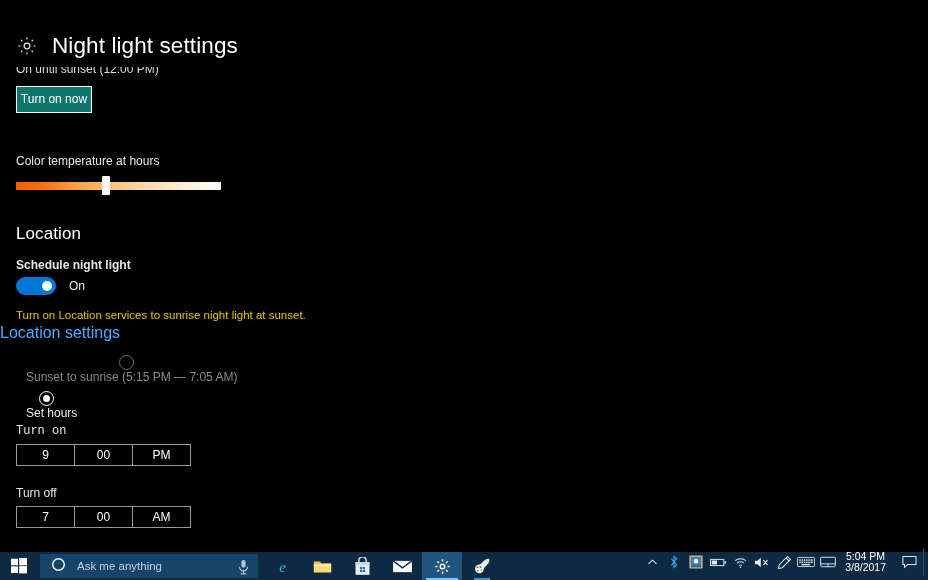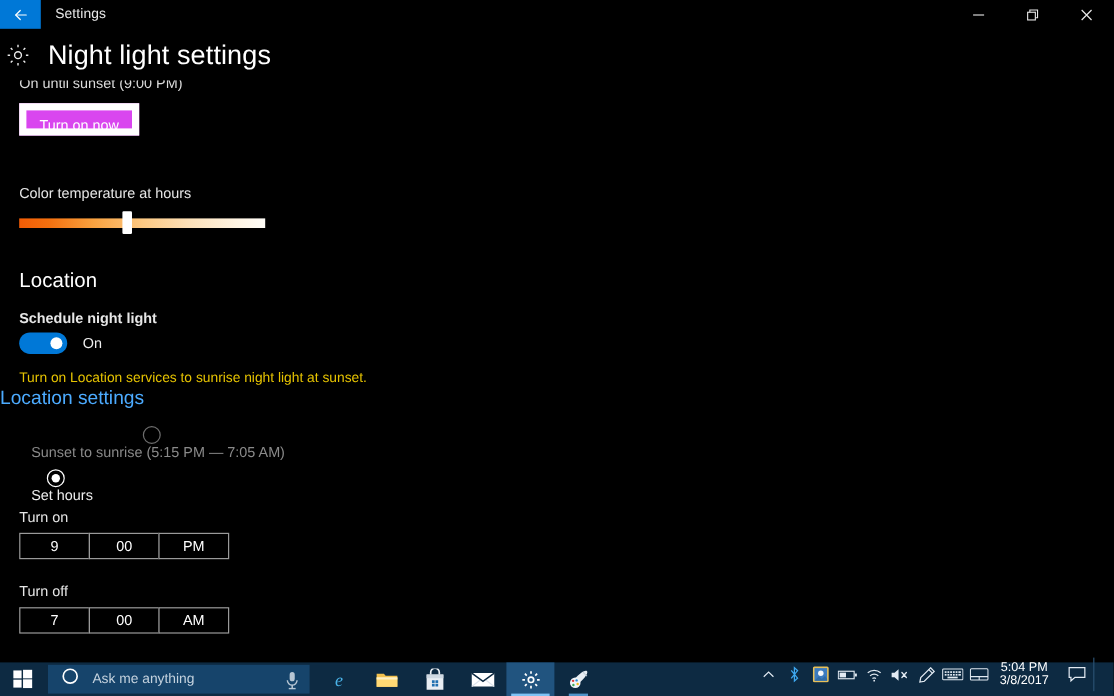--- a/index.html
+++ b/index.html
@@ -53,21 +53,21 @@
   #btn-close { right:0; }
   .win-btn svg { display:block; }
 
   
   #page-header {
     position:absolute; left:0; top:24px;
     width:928px; height:43px;
     background:#000;
     display:flex; align-items:center;
     z-index:30;
-    padding-left:4px;
+    padding-left:16px;
   }
   #page-gear-icon { width:22px; height:22px; flex:0 0 22px; }
   #page-title {
     margin-left:14px;
     font-size:22.5px; font-weight:300; color:#ffffff;
     letter-spacing:.1px; white-space:nowrap;
   }
 
   
   #content {
@@ -79,23 +79,23 @@
 
   
   #clipped-status {
     position:absolute; left:16px; top:38px;
     font-size:12px; color:#dcdcdc;
     white-space:nowrap;
   }
 
   #turn-on-now-button {
     position:absolute; left:16px; top:62px;
-    width:100px; height:27px;
-    background:#d946ef;
-    border:6px solid #ffffff;
+    width:76px; height:27px;
+    background:#0f766e;
+    border:1px solid #ffffff;
     color:#ffffff; font-size:12px;
     font-family:"Liberation Sans", sans-serif;
     cursor:pointer;
     line-height:25px; text-align:center;
   }
 
   .section-label {
     position:absolute; left:16px;
     font-size:12px; color:#e6e6e6; white-space:nowrap;
   }
@@ -190,21 +190,21 @@
     background:#ffffff;
   }
   .radio-label {
     margin-left:10px; font-size:12px; color:#eeeeee;
     white-space:nowrap;
   }
   .radio-label.disabled { color:#8a8a8a; }
   .radio-circle.disabled { border-color:#6e6e6e; }
 
   
-  #turn-on-label  { top:400px; }
+  #turn-on-label  { top:400px;font-family:Liberation Mono, monospace; }
   #turn-off-label { top:462px; }
 
   .time-picker {
     position:absolute; left:16px;
     display:flex;
     height:22px;
   }
   #turn-on-picker  { top:420px; }
   #turn-off-picker { top:482px; }
   .time-cell {
@@ -260,21 +260,21 @@
     background:#7fc4f5;
   }
   .task-icon.running::after {
     content:""; position:absolute;
     left:12px; right:12px; bottom:0; height:2px;
     background:#4f94c9;
   }
 
   
   #tray {
-    position:absolute; right:12px; top:0;
+    position:absolute; right:0; top:0;
     height:20px;
     display:flex; align-items:center;
   }
   .tray-icon {
     width:22px; height:28px;
     display:flex; align-items:center; justify-content:center;
     cursor:pointer;
   }
   #tray-clock {
     height:28px;
@@ -298,21 +298,21 @@
     cursor:pointer;
   }
 </style>
 </head>
 <body>
 
 <div id="app-window">
 
   <div id="content">
 
-    <div id="clipped-status">On until sunset (9:00 PM)</div>
+    <div id="clipped-status">On until sunset (12:00 PM)</div>
 
     <button id="turn-on-now-button">Turn on now</button>
 
     <div class="section-label" id="temp-label">Color temperature at hours</div>
 
     <div id="temp-slider-wrap">
       <div id="temp-slider-track"></div>
       <div id="temp-slider-thumb" style="left: 86.2px;"></div>
     </div>
 
@@ -359,46 +359,20 @@
   <div id="page-header">
     <span id="page-gear-icon">
       <svg width="22" height="22" viewBox="0 0 24 24" fill="none" stroke="#e8e8e8" stroke-width="1.3">
         <circle cx="12" cy="12" r="3.1"></circle>
         <path d="M12 2.6v2.2M12 19.2v2.2M2.6 12h2.2M19.2 12h2.2M5.4 5.4l1.6 1.6M17 17l1.6 1.6M18.6 5.4L17 7M7 17l-1.6 1.6"></path>
       </svg>
     </span>
     <span id="page-title">Night light settings</span>
   </div>
 
-  <div id="title-bar">
-    <div id="back-button">
-      <svg width="15" height="15" viewBox="0 0 24 24" fill="none" stroke="#ffffff" stroke-width="1.6" stroke-linecap="round" stroke-linejoin="round">
-        <path d="M19 12H5"></path>
-          <path d="M11 6l-6 6 6 6"></path>
-      </svg>
-    </div>
-    <span id="title-bar-text">Settings</span>
-
-    <div class="win-btn" id="btn-min">
-      <svg width="11" height="11" viewBox="0 0 12 12">
-          <rect x="1" y="5.5" width="10" height="1" fill="#e8e8e8"></rect>
-        </svg>
-    </div>
-    <div class="win-btn" id="btn-max">
-      <svg width="11" height="11" viewBox="0 0 12 12" fill="none" stroke="#e8e8e8" stroke-width="1">
-        <rect x="1.5" y="3.5" width="7" height="7"></rect>
-        <path d="M3.5 3.5V1.5h7v7h-2"></path>
-      </svg>
-    </div>
-    <div class="win-btn" id="btn-close">
-      <svg width="11" height="11" viewBox="0 0 12 12" fill="none" stroke="#e8e8e8" stroke-width="1.1">
-        <path d="M1.5 1.5l9 9M10.5 1.5l-9 9"></path>
-      </svg>
-    </div>
-  </div>
 </div>
 
 <div id="taskbar">
 
   <div id="start-button">
     <svg width="16" height="16" viewBox="0 0 16 16">
       <rect x="0" y="0.7" width="7" height="6.6" fill="#ffffff"></rect>
       <rect x="8.2" y="0" width="7.8" height="7.3" fill="#ffffff"></rect>
       <rect x="0" y="8.4" width="7" height="6.6" fill="#ffffff"></rect>
       <rect x="8.2" y="8.1" width="7.8" height="7.3" fill="#ffffff"></rect>

